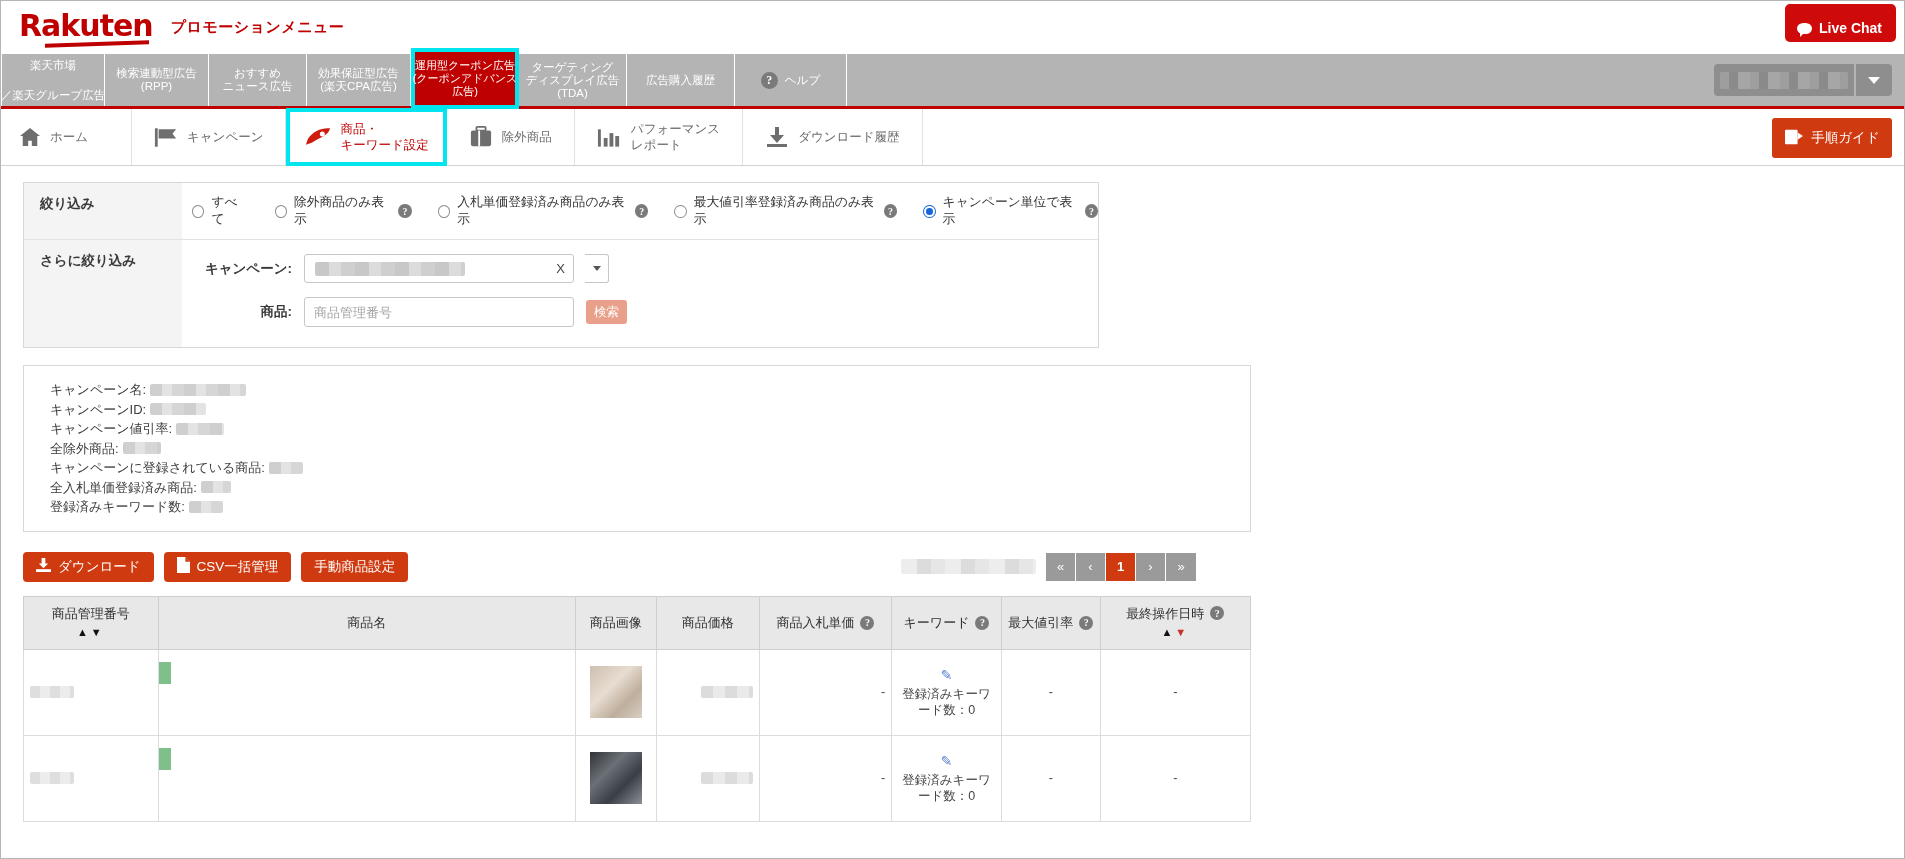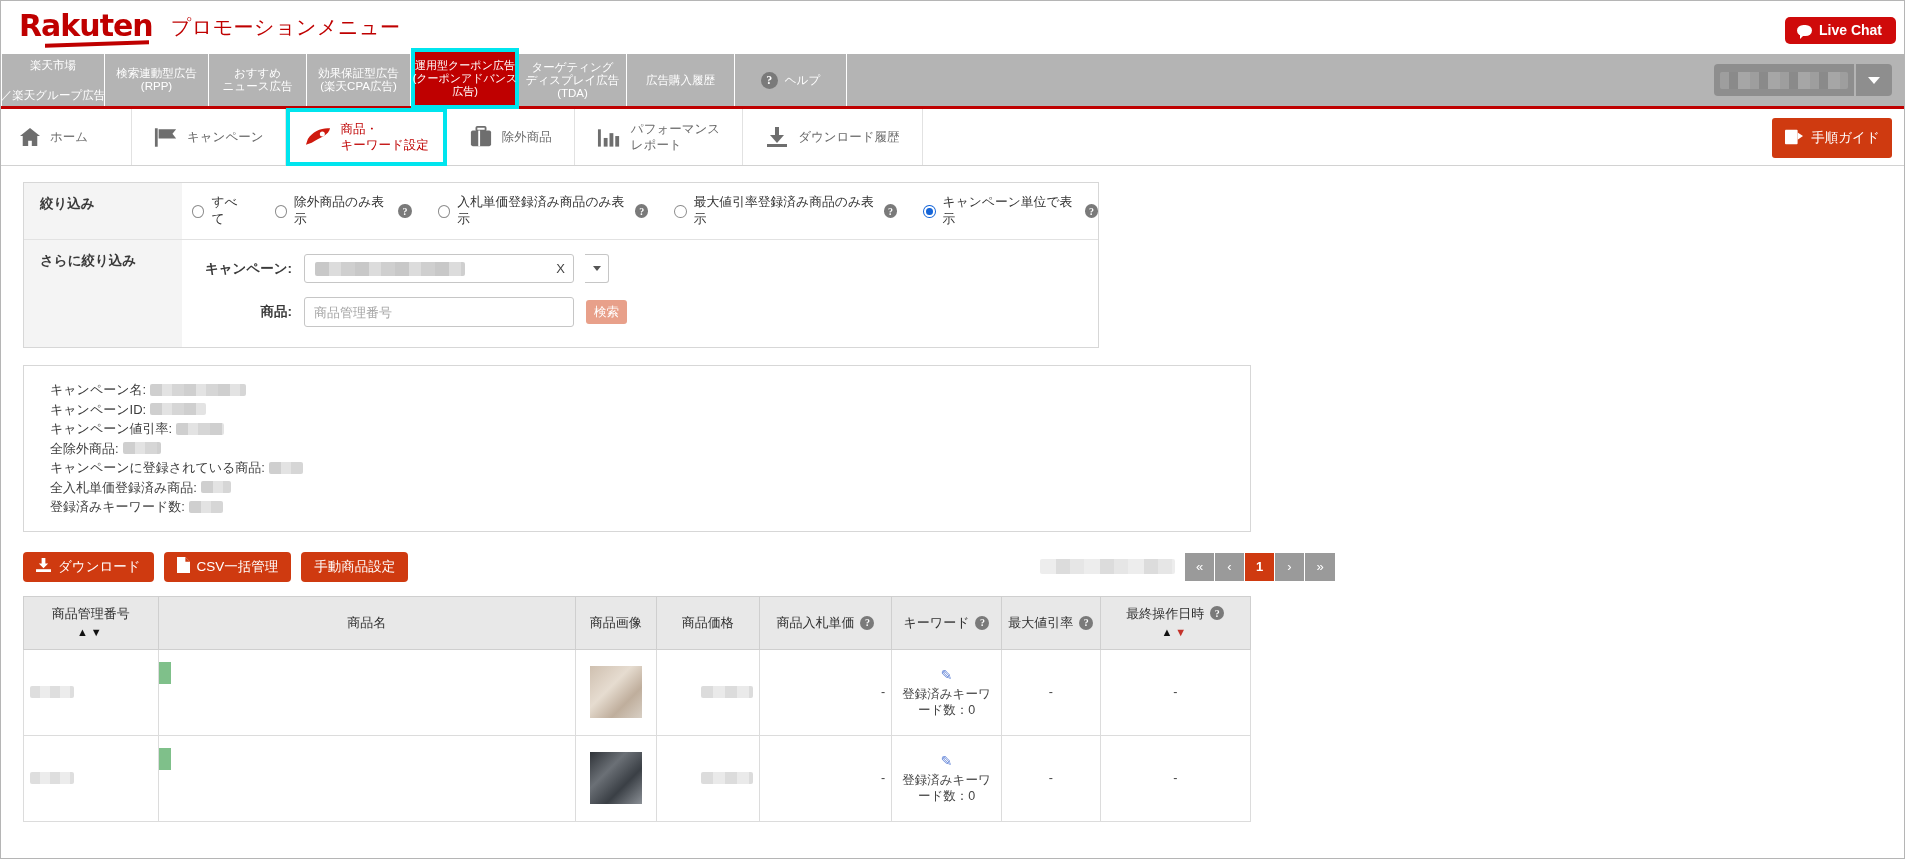--- a/index.html
+++ b/index.html
@@ -42,33 +42,33 @@
   .logo::after {
     content: "";
     position: absolute;
     left: 26px; right: 4px; bottom: -1px;
     height: 4px;
     background: #bf0000;
     transform: skewY(-2deg);
   }
   .brand-sub {
     margin-left: 18px;
-    font-size: 20px;
+    font-size: 15px;
     color: #bf0000;
-    font-weight: normal;
+    font-weight: bold;
     letter-spacing: 0.5px;
   }
   .livechat {
     position: absolute;
-    top: 16px; right: 8px;
+    top: 3px; right: 8px;
     background: #cf0a0a;
     color: #fff;
     font-weight: bold;
     font-size: 14px;
-    padding: 5px 14px 6px 12px;
+    padding: 16px 14px 6px 12px;
     border-radius: 5px;
     display: flex; align-items: center; gap: 7px;
   }
   .chat-bubble {
     width: 15px; height: 11px;
     background: #fff; border-radius: 7px/6px;
     position: relative; display: inline-block;
   }
   .chat-bubble::after {
     content:""; position:absolute; left:3px; bottom:-3px;
@@ -266,21 +266,21 @@
   .ciline { font-size: 13px; color:#3d3d3d; line-height: 19.5px; display:flex; align-items:center; }
   .blur {
     display:inline-block; height:12px; margin-left:4px; border-radius:2px;
     background: repeating-linear-gradient(90deg,#cfcfcf 0 12px,#e3e3e3 12px 22px,#d6d6d6 22px 34px);
   }
 
   
   .actions {
     margin: 20px 0 0 22px;
     display:flex; align-items:center; gap: 10px;
-    width: 1312px;
+    width: 1173px;
   }
   .abtn {
     background:#cf3a10; color:#fff; border:none; border-radius:4px;
     height:30px; padding: 0 13px; font-size:13.5px;
     display:flex;align-items:center;gap:7px;
     font-family:"Liberation Sans", sans-serif;
   }
   .pager { margin-left:auto; display:flex; align-items:center; gap: 10px; }
   .pager-blur {
     width: 135px; height: 15px; border-radius:2px;

